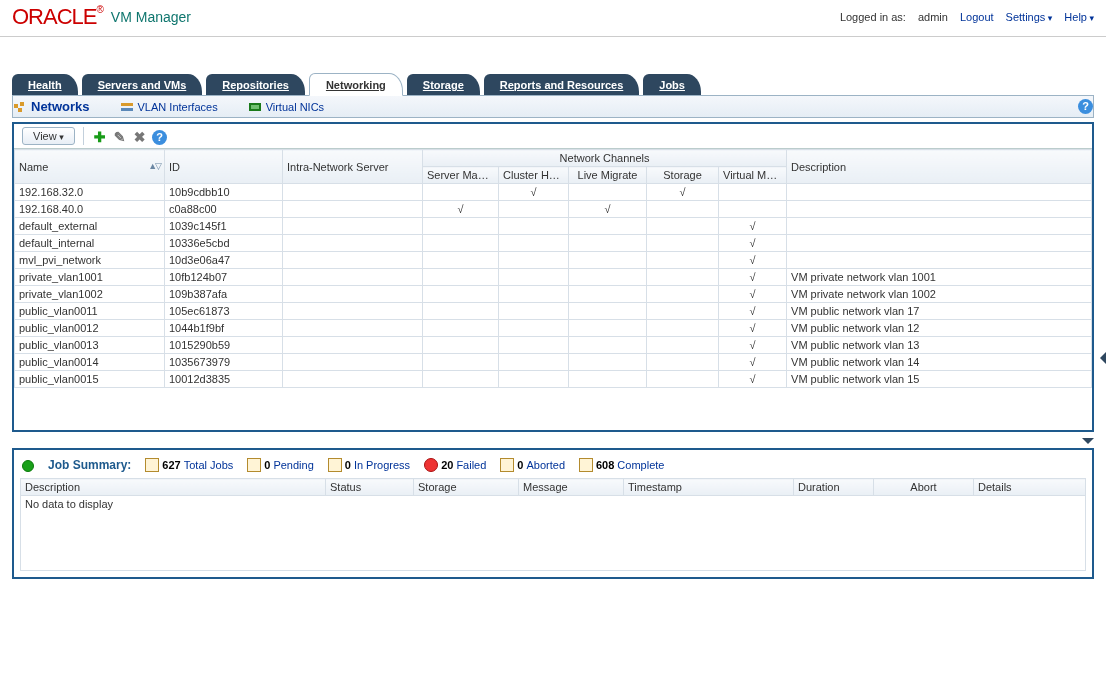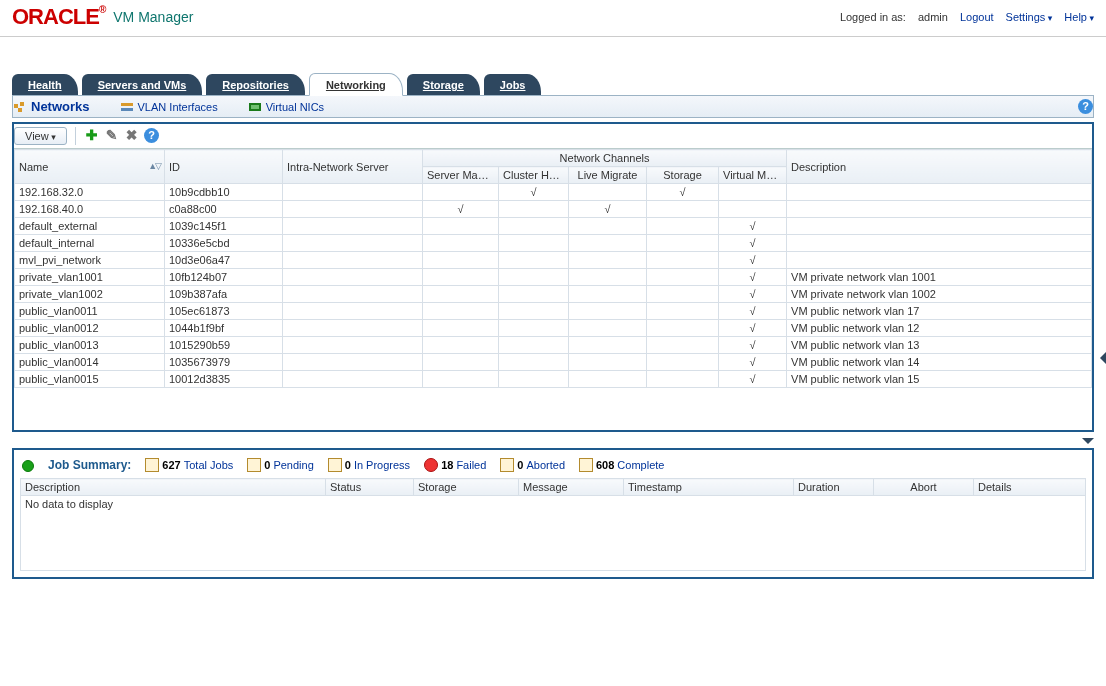--- a/index.html
+++ b/index.html
@@ -1,20 +1,20 @@
 <!DOCTYPE html>
 <html><head>
 <meta charset="utf-8">
 <style>
 html,body{margin:0;padding:0;font-family:Tahoma,Arial,sans-serif;font-size:11px;color:#333;background:#fff}
 a{color:#003399;text-decoration:none}
 
 
 .hdr{display:flex;align-items:center;padding:4px 12px 6px 12px;border-bottom:1px solid #ccc}
-.logo{font-family:Arial,sans-serif;font-size:22px;font-weight:bold;color:#c00;letter-spacing:-1px}
+.logo{font-family:Arial,sans-serif;font-size:22px;font-weight:normal;color:#c00;letter-spacing:-1px}
 .logo .reg{font-size:10px;vertical-align:top}
 .apptitle{font-size:14px;color:#0f766e;margin-left:8px}
 .hdr-right{margin-left:auto;display:flex;align-items:center;gap:12px;color:#333}
 .hdr-right .lbl{color:#333}
 .hdr-right .drop::after{content:" \25BE";font-size:9px}
 
 
 .tabbar{margin:36px 12px 0 12px;display:flex;align-items:flex-end;border-bottom:1px solid #9cb3c5}
 .tab{position:relative;background:#2e475f;color:#fff;padding:5px 16px 4px 16px;margin-right:4px;border-top-left-radius:6px;border-top-right-radius:14px 18px;font-weight:bold;cursor:pointer;text-decoration:underline}
 .tab.active{background:#fff;color:#333;border:1px solid #9cb3c5;border-bottom:1px solid #fff;margin-bottom:-1px;text-decoration:underline}
@@ -23,21 +23,21 @@
 .subbar{margin:0 12px;border:1px solid #9cb3c5;border-top:none;background:linear-gradient(#f4f7fb,#e5edf5);display:flex;align-items:center;padding:3px 0;gap:30px}
 .subitem{display:flex;align-items:center;gap:4px;cursor:pointer}
 .subitem .t{color:#003399}
 .subitem.active .t{color:#003399;font-weight:bold;font-size:13px}
 .mini-icon{width:14px;height:12px;display:inline-block}
 .help-right{margin-left:auto}
 .help-circ{width:15px;height:15px;border-radius:50%;background:#3b8ede;color:#fff;font-weight:bold;text-align:center;line-height:15px;font-size:11px;display:inline-block}
 
 
 .panel{margin:4px 12px 0 12px;border:2px solid #1e5a8d;background:#fff}
-.toolbar{display:flex;align-items:flex-start;border-bottom:1px solid #bcc;padding:3px 0;gap:4px}
+.toolbar{display:flex;align-items:flex-end;border-bottom:1px solid #bcc;padding:3px 8px;gap:4px}
 .viewbtn{border:1px solid #9cb3c5;background:linear-gradient(#fff,#e7eef6);border-radius:3px;padding:2px 10px;cursor:pointer}
 .viewbtn::after{content:" \25BE";font-size:9px}
 .tb-sep{width:1px;height:18px;background:#c3d0dc;margin:0 4px}
 .tb-icon{width:16px;height:16px;display:inline-flex;align-items:center;justify-content:center;cursor:pointer;font-size:14px;font-weight:bold}
 .ic-add{color:#189b18}
 .ic-edit{color:#777}
 .ic-del{color:#777}
 
 
 table.grid{border-collapse:collapse;width:100%;table-layout:fixed}
@@ -85,20 +85,21 @@
     <a href="#" class="drop">Help</a>
   </div>
 </div>
 
 <div class="tabbar" id="tabbar">
     <div class="tab">Health</div>
     <div class="tab">Servers and VMs</div>
     <div class="tab">Repositories</div>
     <div class="tab active">Networking</div>
     <div class="tab">Storage</div>
+    <div class="tab">Reports and Resources</div>
     <div class="tab">Jobs</div>
   </div>
 
 <div class="subbar">
   <div class="subitem active">
     <span class="mini-icon"><svg width="14" height="12">
           <rect x="1" y="3" width="4" height="4" fill="#d99a2b"></rect>
           <rect x="7" y="1" width="4" height="4" fill="#d99a2b"></rect>
           <rect x="5" y="7" width="4" height="4" fill="#d99a2b"></rect>
         </svg></span>
@@ -323,21 +324,21 @@
         <span class="n">0</span>
         <span class="l">Pending</span>
       </span>
     <span class="stat">
         <span class="sq"></span>
         <span class="n">0</span>
         <span class="l">In Progress</span>
       </span>
     <span class="stat">
         <span class="sq red"></span>
-        <span class="n">18</span>
+        <span class="n">20</span>
         <span class="l">Failed</span>
       </span>
     <span class="stat">
         <span class="sq"></span>
         <span class="n">0</span>
         <span class="l">Aborted</span>
       </span>
     <span class="stat">
         <span class="sq"></span>
         <span class="n">608</span>

